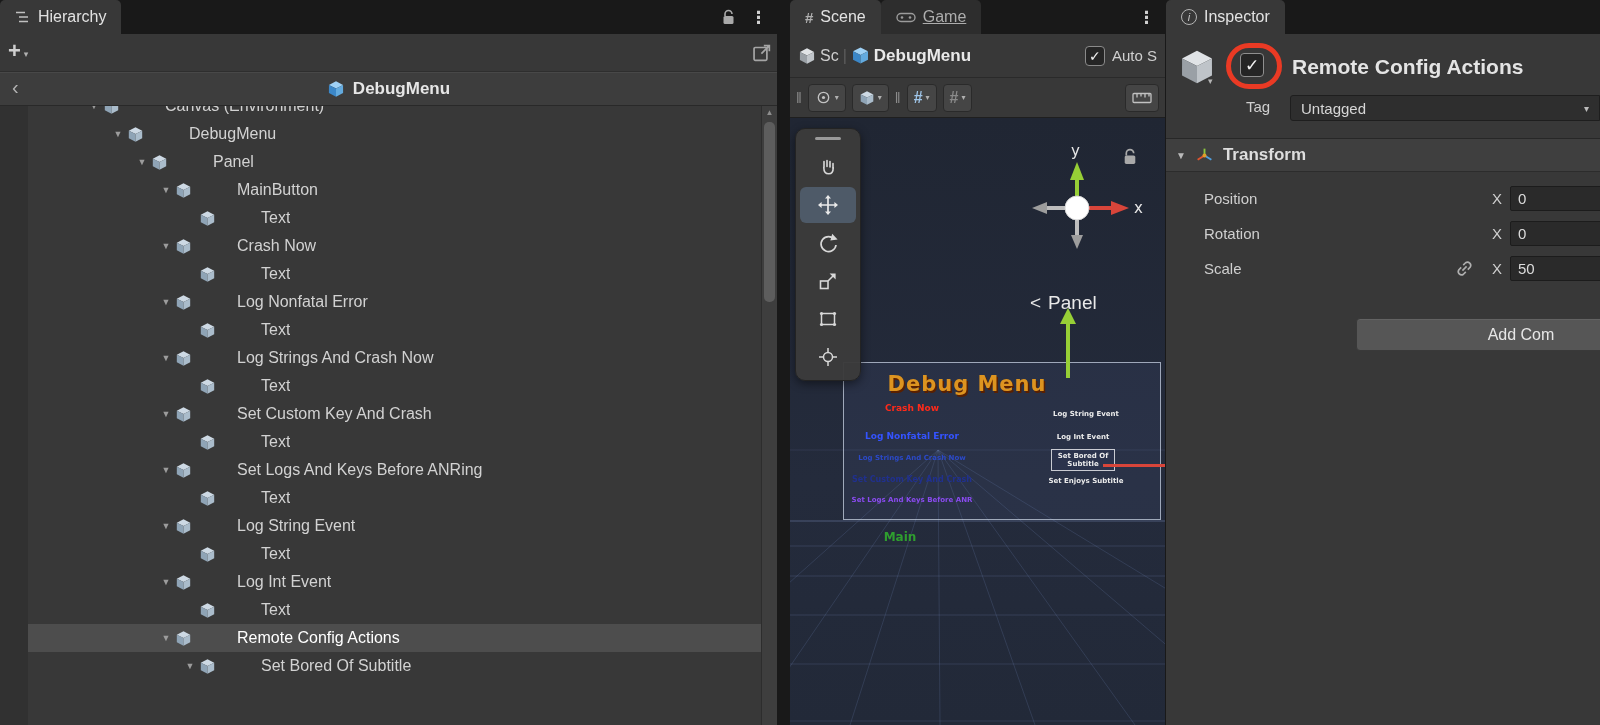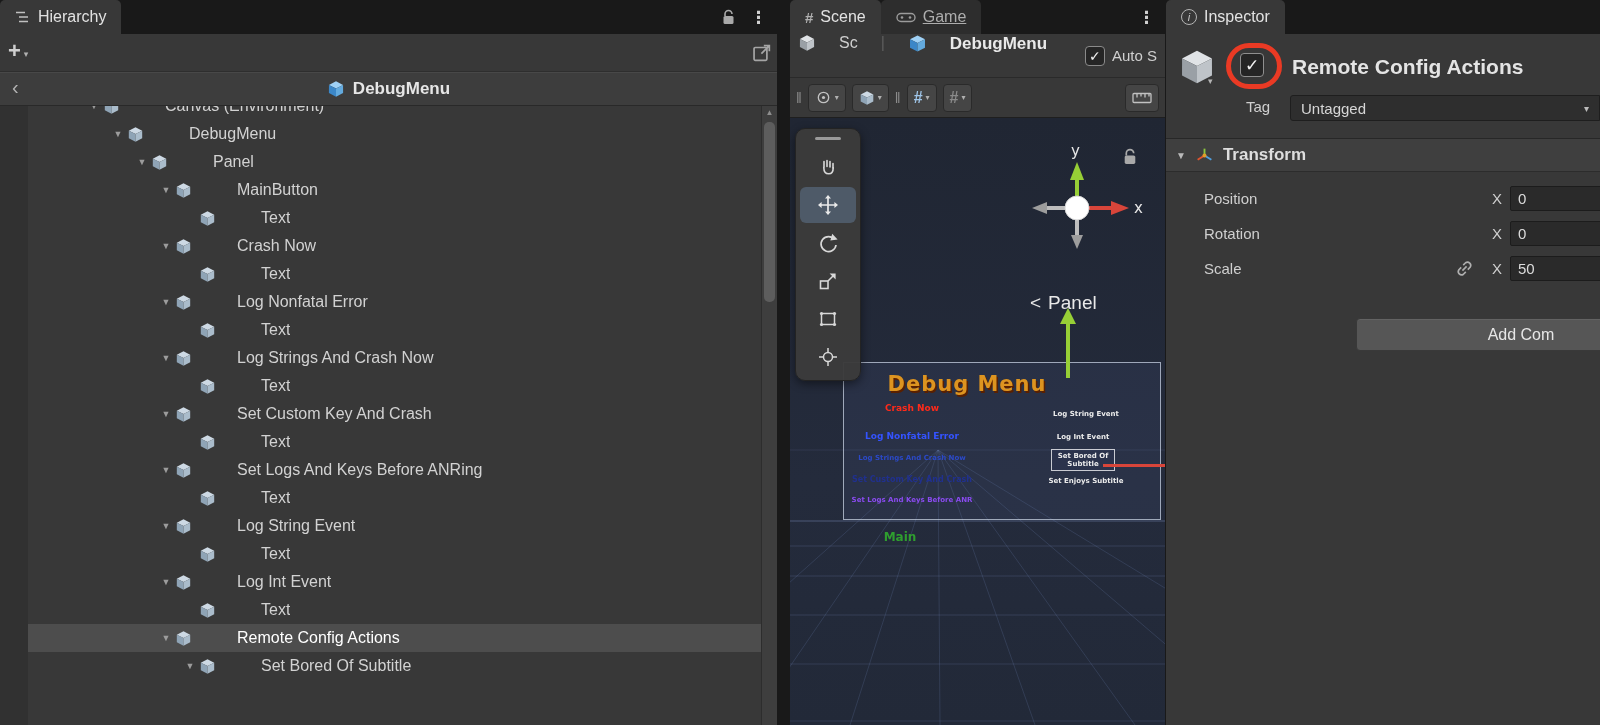--- a/index.html
+++ b/index.html
@@ -59,21 +59,21 @@
 
   .vscroll { position:absolute; top:106px; bottom:0; right:0; width:16px; background:#3e3e3e;
     border-left:1px solid #2d2d2d; }
   .vscroll .up-arrow { position:absolute; top:2px; left:0; right:0; text-align:center;
     font-size:8px; color:#8e8e8e; }
   .vscroll .thumb { position:absolute; top:16px; left:2px; width:11px; height:180px;
     background:#5d5d5d; border-radius:5px; }
 
   
   .prefab-bar { position:absolute; top:34px; left:0; right:0; height:44px; background:#383838;
-    border-bottom:1px solid #2a2a2a; display:flex; gap:23px; padding:0 8px;
+    border-bottom:1px solid #2a2a2a; display:flex; align-items:center; gap:4px; padding:0 8px;
     white-space:nowrap; }
   .prefab-bar .sc-label { font-size:16px; color:#cfcfcf; }
   .prefab-bar .pipe { color:#5d5d5d; font-size:16px; }
   .prefab-bar .prefab-name { font-size:17px; font-weight:bold; color:#e9e9e9; }
   .autosave { margin-left:auto; display:flex; align-items:center; gap:7px; }
   .checkbox { width:20px; height:20px; background:#252525; border:1.5px solid #8a8a8a;
     border-radius:4px; color:#efefef; font-size:14px; display:flex; align-items:center;
     justify-content:center; flex:none; }
   .autosave .as-label { font-size:15px; color:#cfcfcf; }
 

